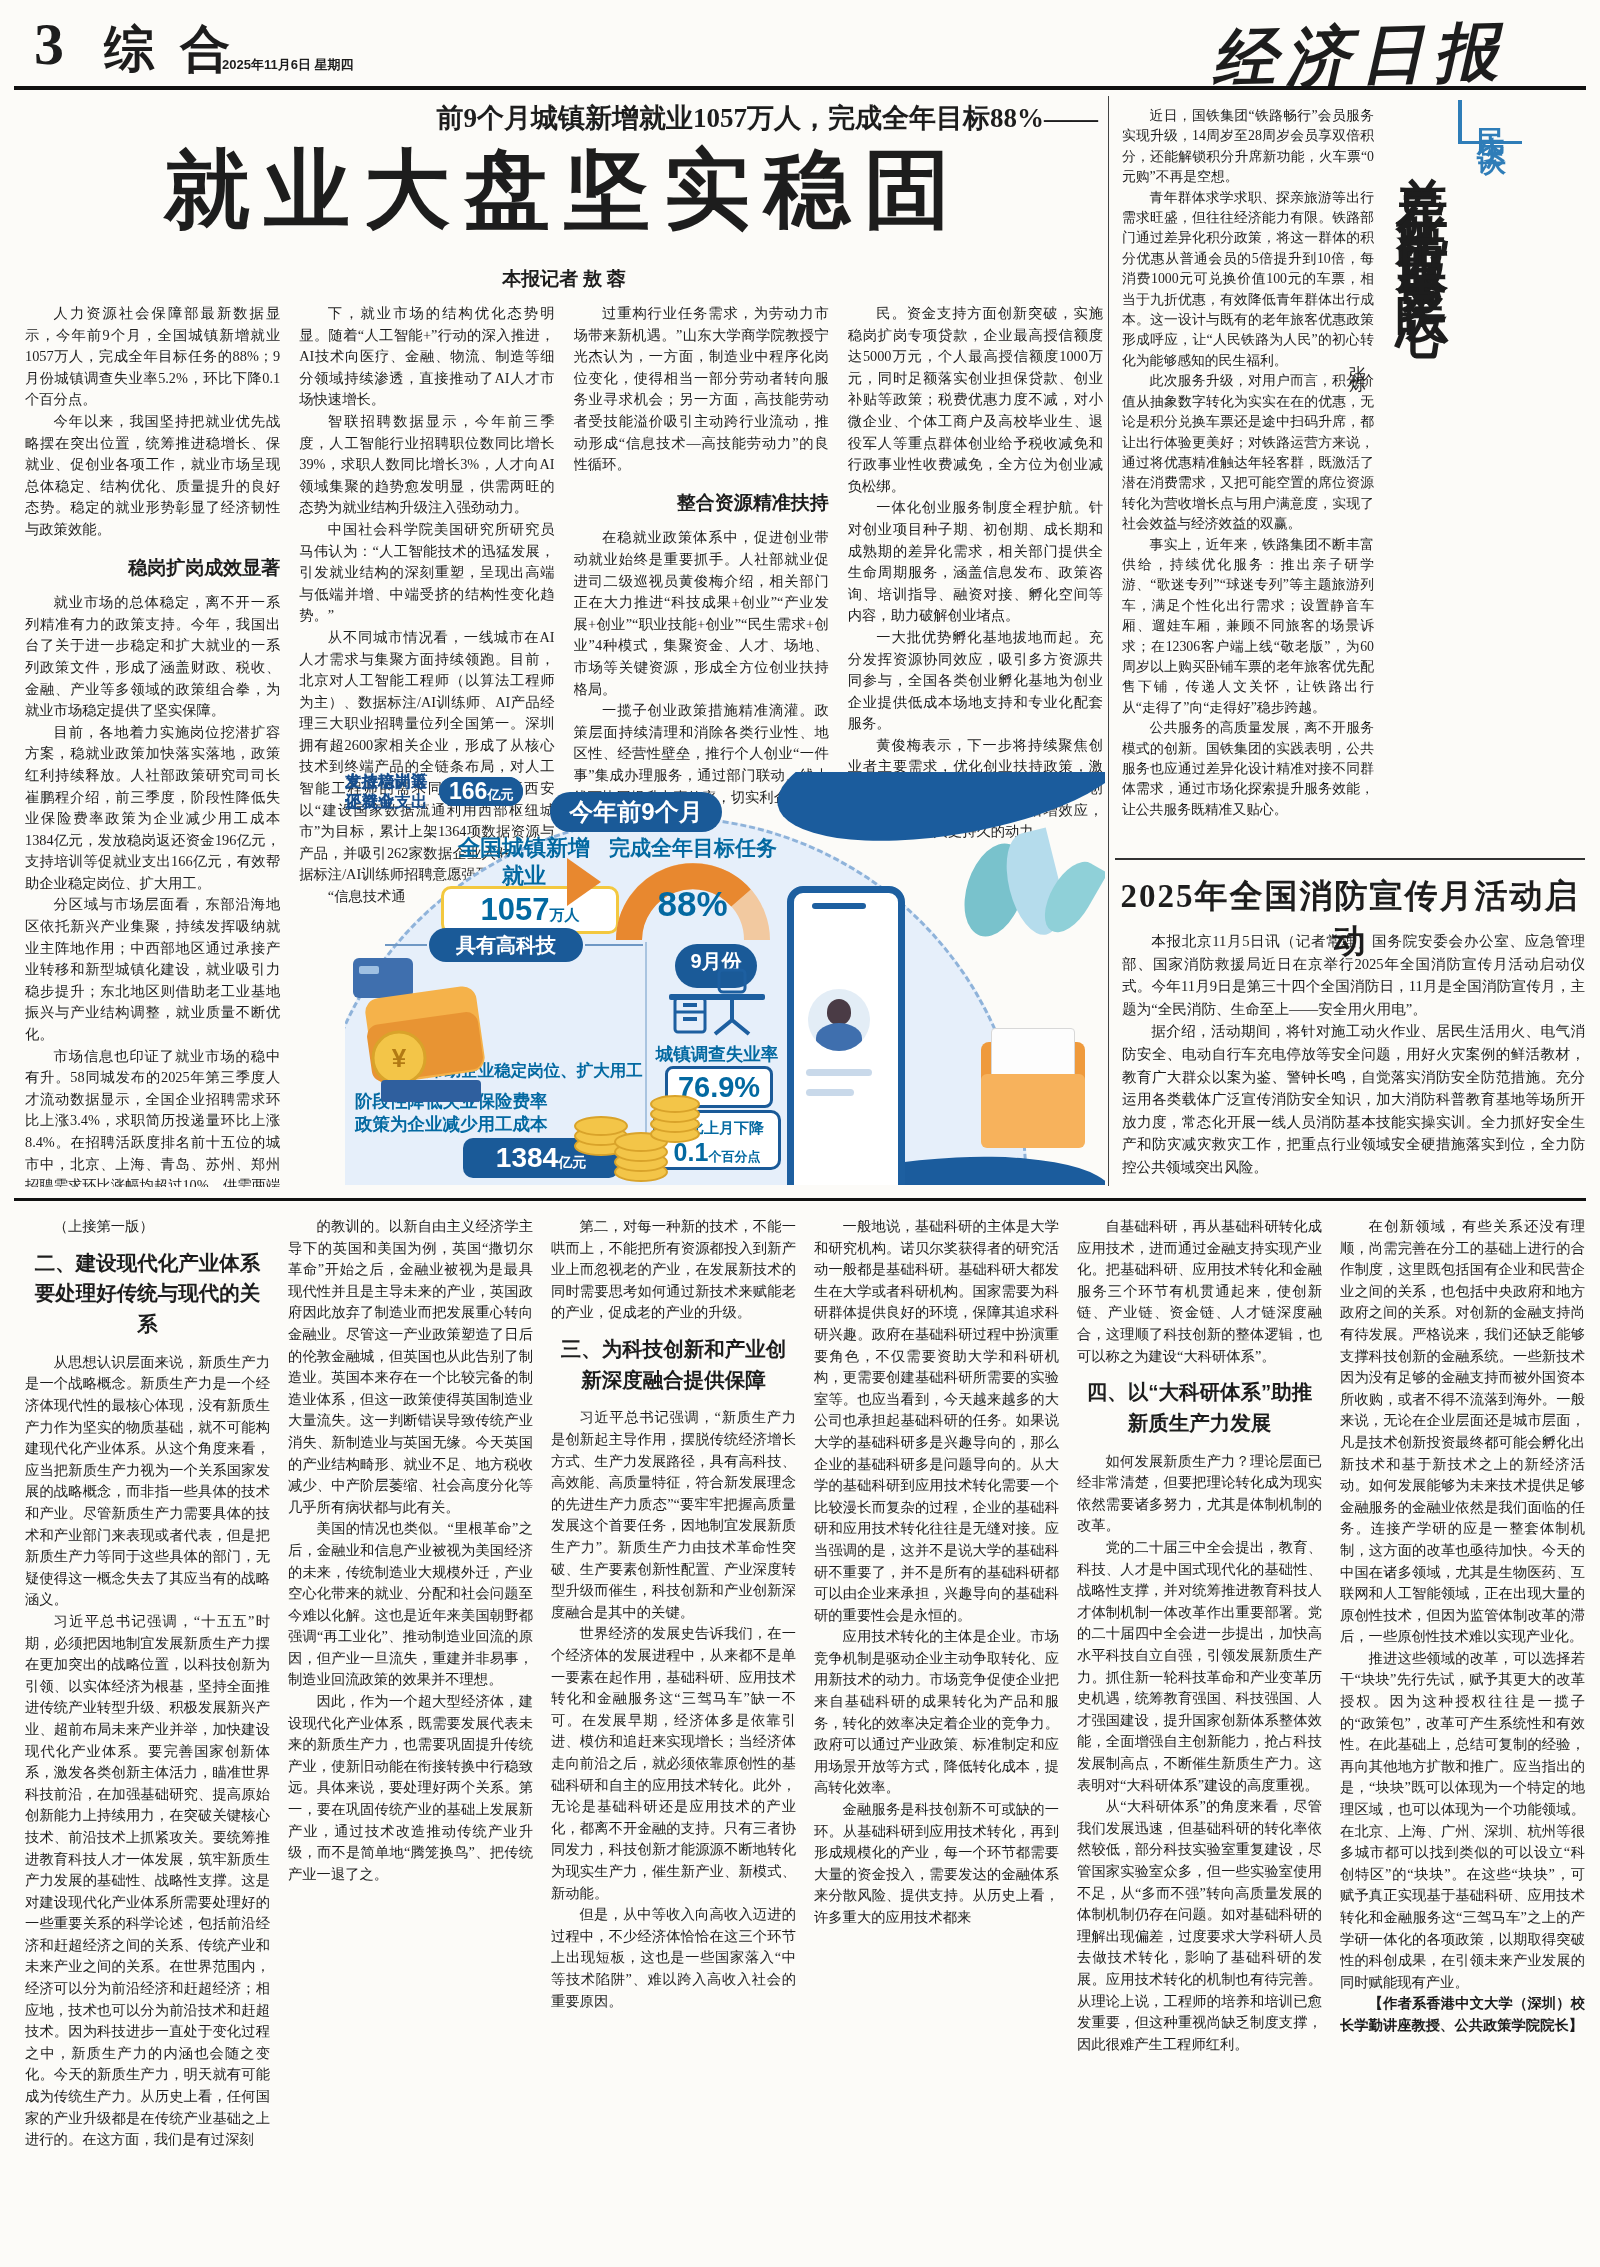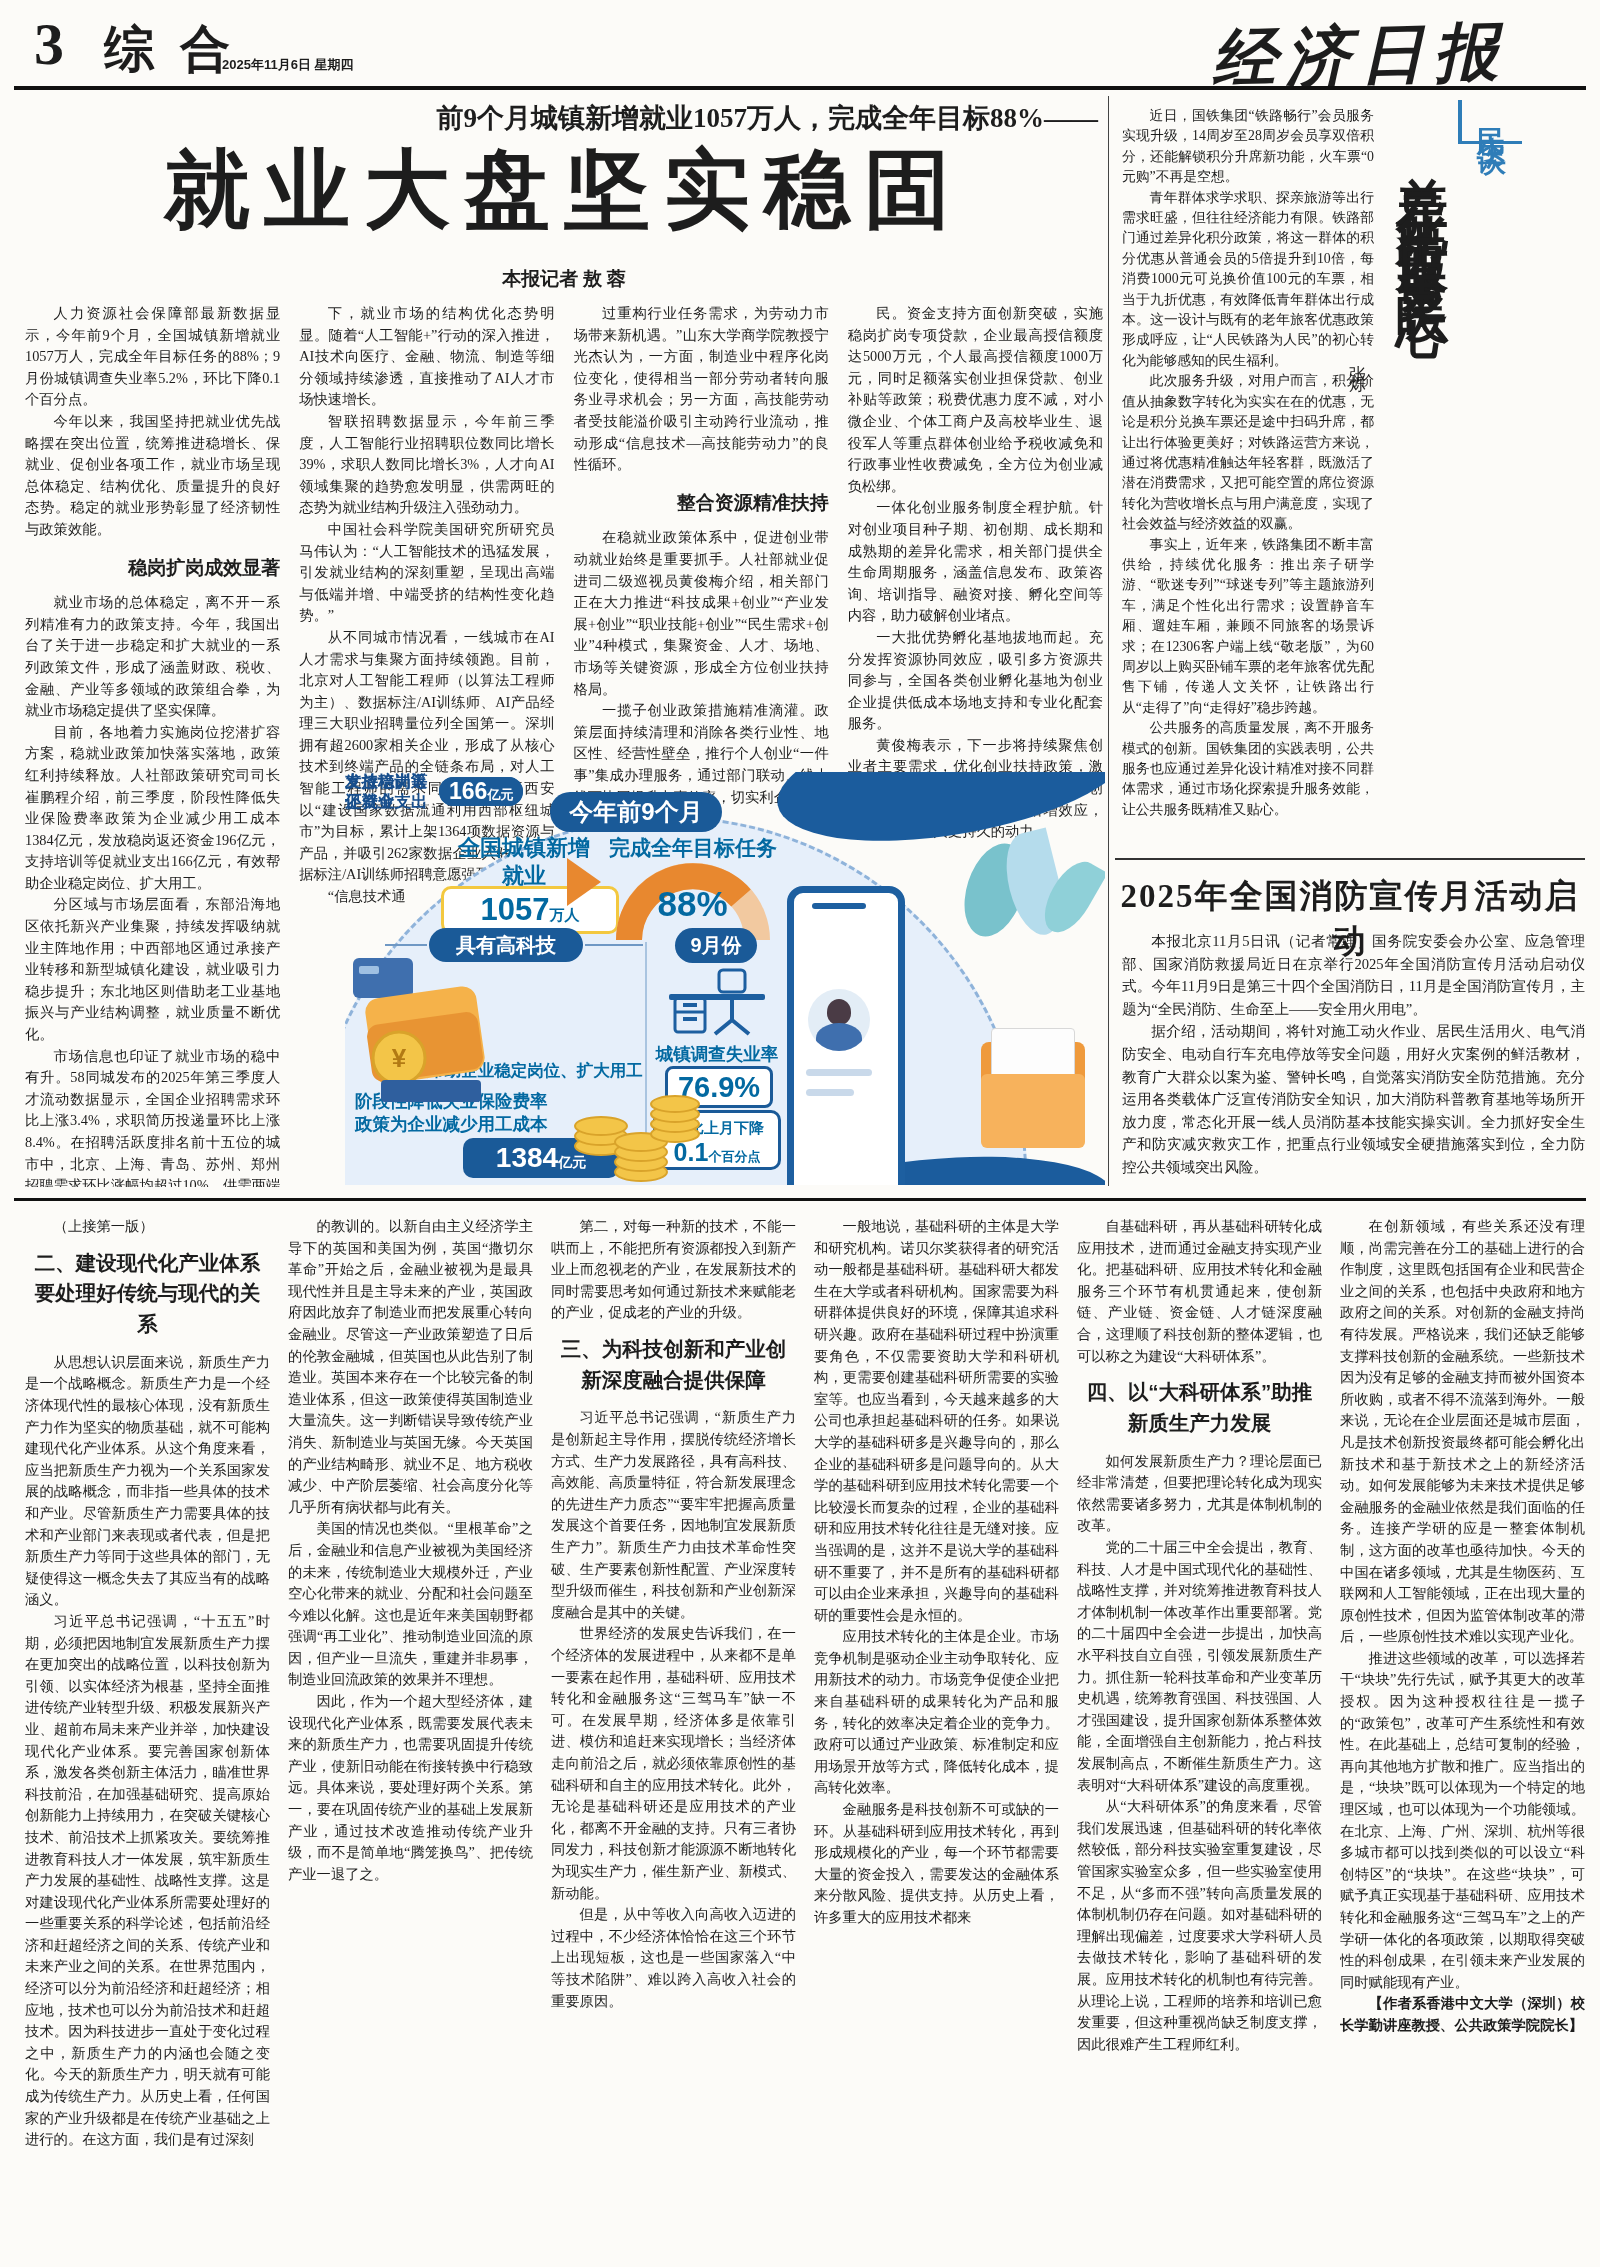--- a/index.html
+++ b/index.html
@@ -55,21 +55,21 @@
   .swoosh-tr{position:absolute;left:430px;top:-58px;width:360px;height:120px;border-radius:50%;
              background:#1b5c9d;transform:rotate(-10deg);}
   .swoosh-tr2{position:absolute;left:470px;top:-40px;width:360px;height:120px;border-radius:50%;
              background:#9fc6e4;transform:rotate(-10deg);z-index:-1;}
   .swoosh-br{position:absolute;left:390px;top:388px;width:380px;height:110px;border-radius:50%;
              background:#1b5c9d;transform:rotate(-6deg);}
   .ig-pill{position:absolute;background:#1a5a98;color:#fff;font-family:"Liberation Sans",sans-serif;
            font-weight:bold;text-align:center;border-radius:22px;}
   .ig-pill.main{left:205px;top:20px;width:172px;height:40px;font-size:24px;line-height:40px;}
   .ig-pill.q3{left:84px;top:156px;width:154px;height:34px;font-size:20px;line-height:34px;}
-  .ig-pill.sep{left:330px;top:156px;width:82px;height:35px;font-size:20px;line-height:34px;}
+  .ig-pill.sep{left:330px;top:172px;width:82px;height:44px;font-size:20px;line-height:34px;}
   .connector{position:absolute;height:2px;background:#6f98c4;}
   .ig-blue{color:#0369a1;font-family:"Liberation Sans",sans-serif;font-weight:bold;}
   .stat1-label{position:absolute;left:104px;top:62px;width:150px;font-size:22px;text-align:center;line-height:1.25;}
   .stat1-box{position:absolute;left:96px;top:114px;width:172px;height:42px;background:#fff;border:3px solid #f3c83f;
              border-radius:10px;text-align:center;line-height:42px;}
   .stat1-box .num{font-size:31px;} .stat1-box .unit{font-size:15px;}
   .goal-label{position:absolute;left:258px;top:62px;width:180px;font-size:21px;text-align:center;}
   .goal-pct{position:absolute;left:270px;top:112px;width:155px;text-align:center;font-size:35px;}
   .arrow{position:absolute;left:222px;top:86px;width:0;height:0;border-top:24px solid transparent;
          border-bottom:24px solid transparent;border-left:34px solid #e8882f;}

